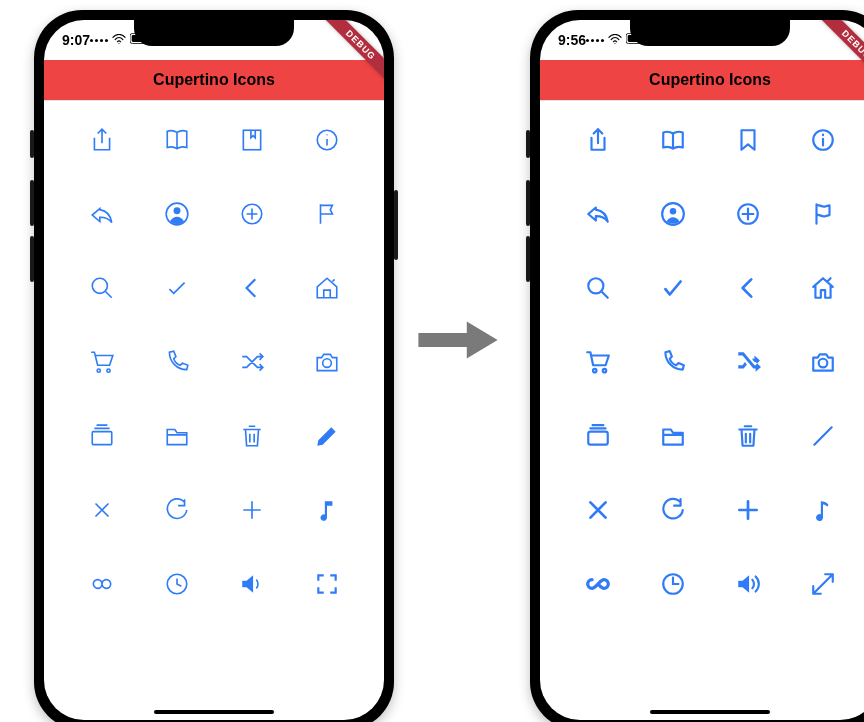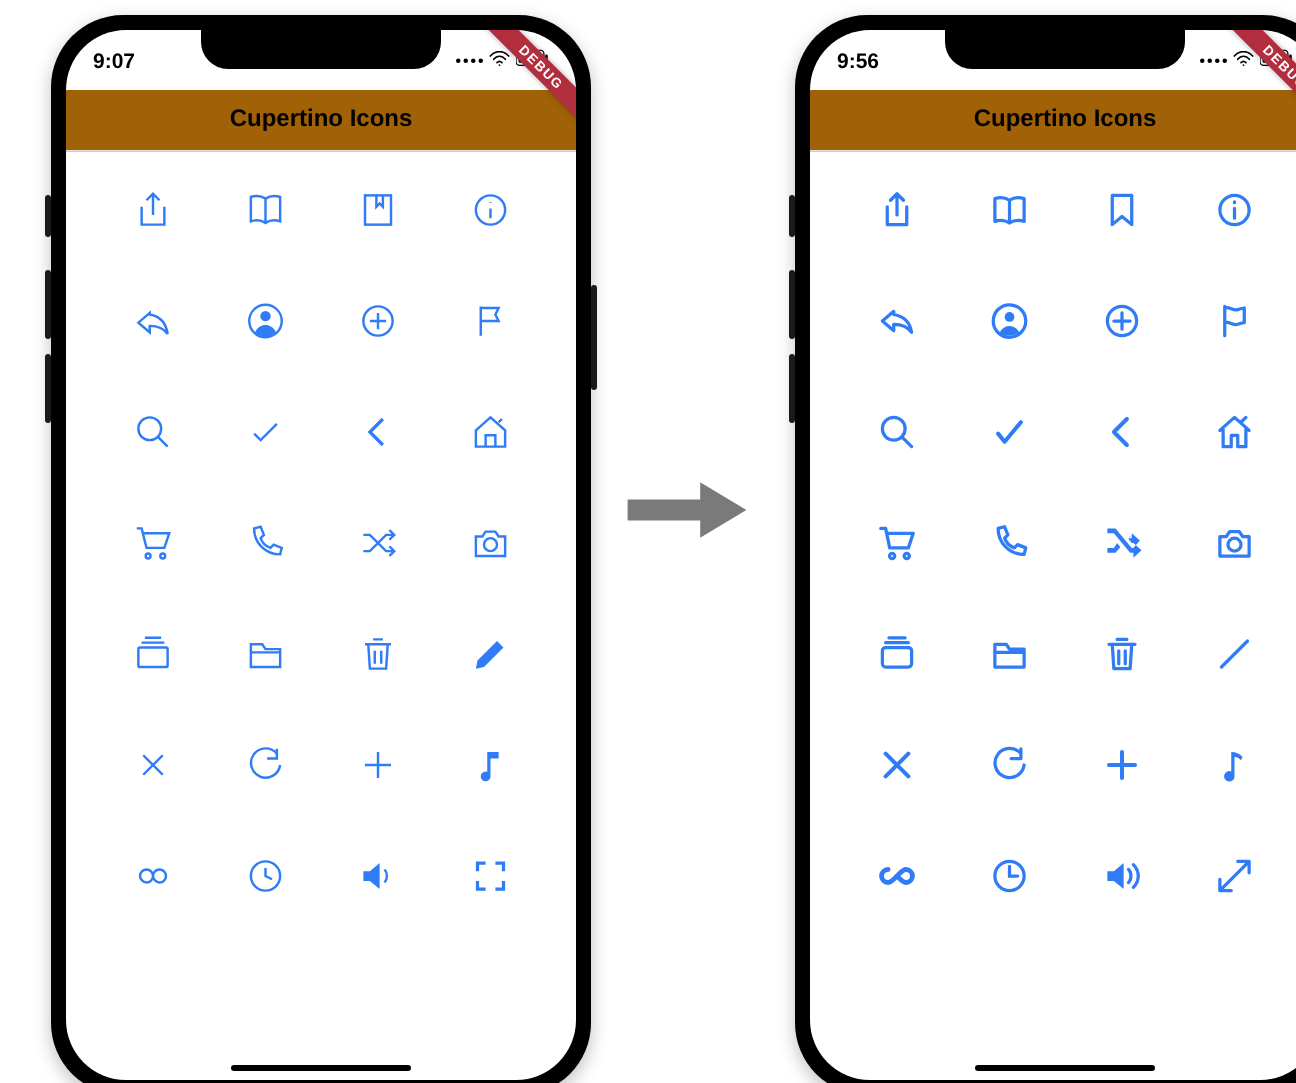--- a/index.html
+++ b/index.html
@@ -24,30 +24,30 @@
     position: absolute; top: 0; left: 50%; transform: translateX(-50%);
     width: 160px; height: 26px; background: #000;
     border-bottom-left-radius: 18px; border-bottom-right-radius: 18px;
   }
   .debug-banner {
     position: absolute; top: 18px; right: -36px; transform: rotate(45deg);
     background: #b22e3e; color: #fff; font-size: 9px; font-weight: bold;
     padding: 2px 40px; letter-spacing: 1px; box-shadow: 0 0 4px rgba(0,0,0,.3);
   }
   .status-bar {
-    height: 40px; display: flex; justify-content: space-between; align-items: center;
+    height: 40px; display: flex; align-items: center;
     padding: 0 18px; font-size: 14px; font-weight: 600; color: #000;
   }
   .status-right { display: flex; align-items: center; gap: 4px; }
   .sig-dots { display: flex; gap: 2px; align-items: flex-end; }
   .sig-dots span { width: 3px; height: 3px; background: #000; border-radius: 50%; }
   .wifi, .batt { font-size: 12px; }
   .nav-bar {
     height: 40px; display: flex; align-items: center; justify-content: center;
-    border-bottom: 1px solid #e2e2e2; background: #a16207;
+    border-bottom: 1px solid #e2e2e2; background: #ef4444;
     font-size: 16px; font-weight: 600; color: #000;
   }
   .icon-grid {
     padding: 24px 20px 0 20px;
     display: grid; grid-template-columns: repeat(4, 1fr);
     row-gap: 44px; justify-items: center; align-items: center;
   }
   .icon-cell { width: 30px; height: 30px; display:flex; align-items:center; justify-content:center; }
   .icon-cell svg { width: 26px; height: 26px; stroke: #2f7cf6; fill: none; }
   .icon-cell.fill svg { fill: #2f7cf6; stroke: none; }

